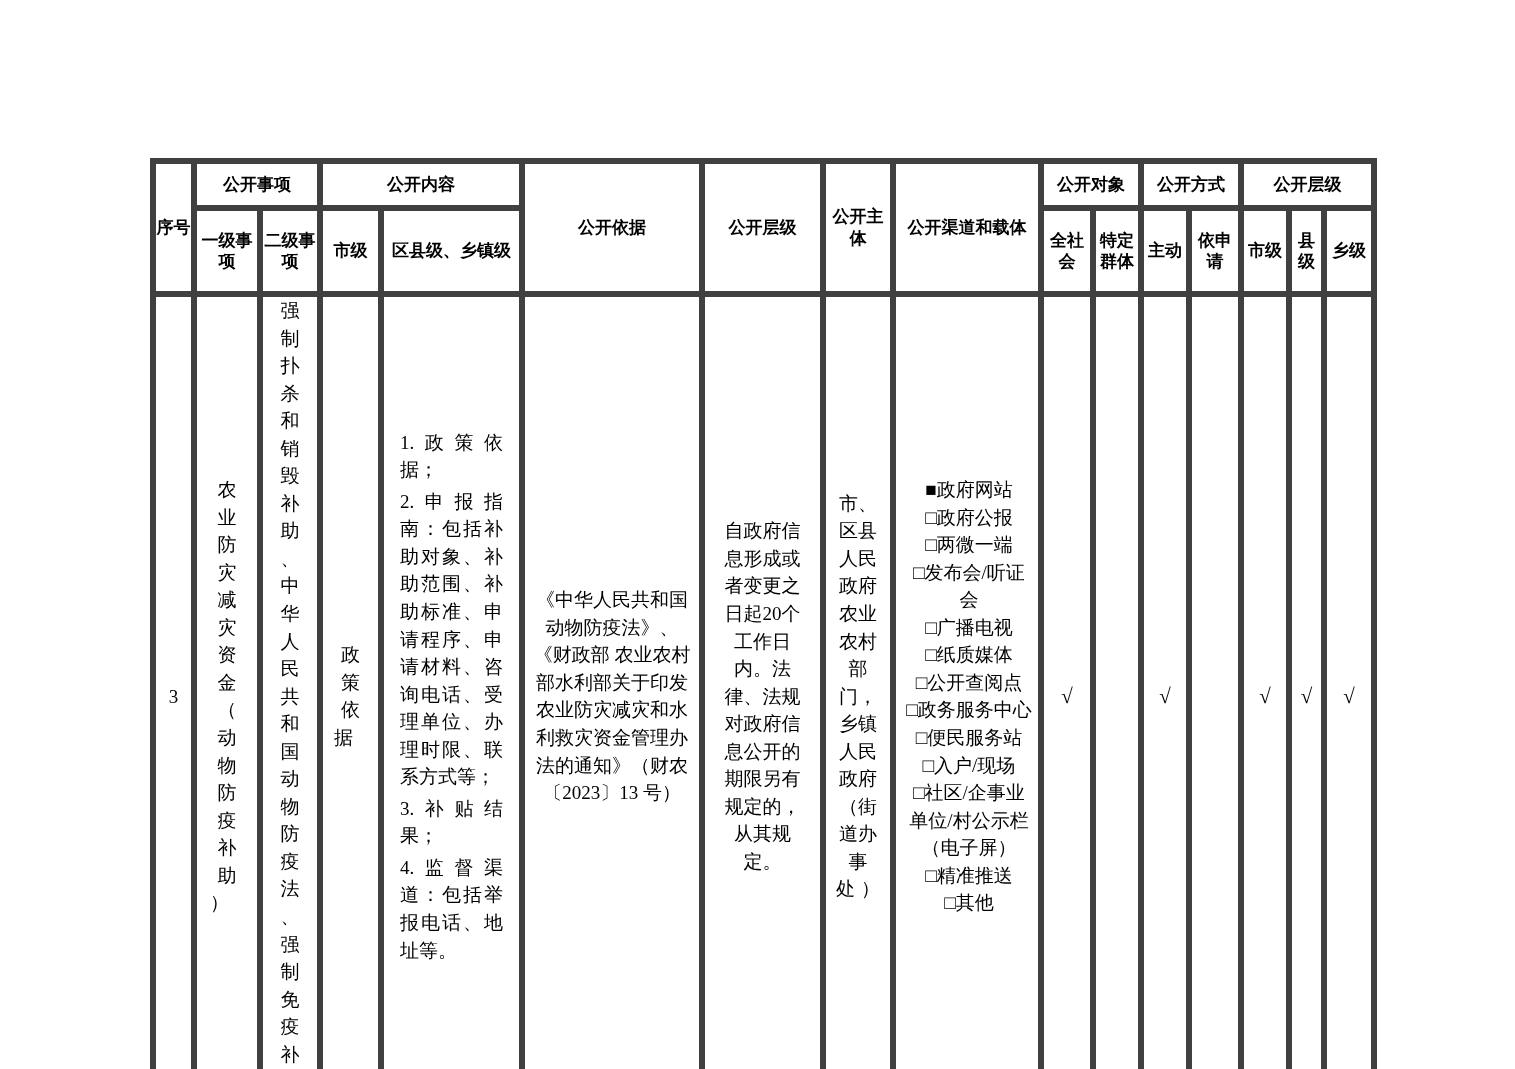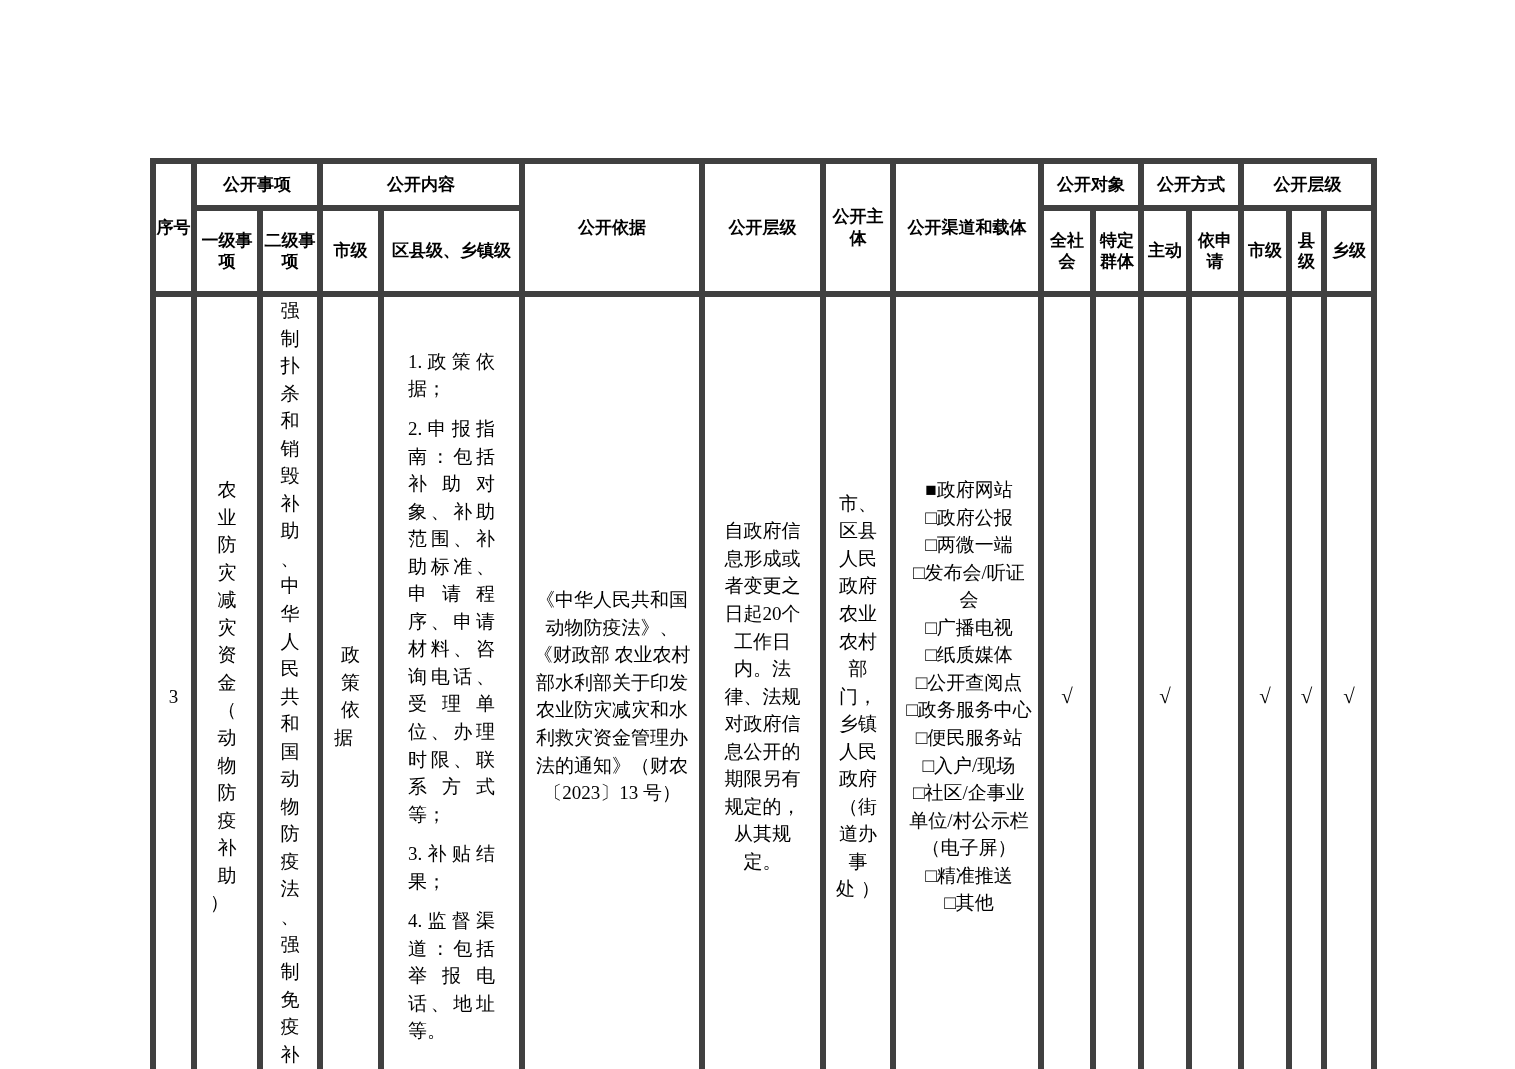--- a/index.html
+++ b/index.html
@@ -61,21 +61,21 @@
   .h-township  { padding: 0 15px; }
 
   
   .dist { text-align: justify; text-align-last: justify; }
   .cj   { text-align: justify; text-align-last: center; }
   td.c-serial { font-size: 19px; }
   td.c-lvl1  { padding: 0 13px; }
   td.c-lvl2  { padding: 0 10px; }
   td.c-cityc { padding: 0 11px; }
   td.c-distc { padding: 0 12px; text-align: justify; text-align-last: left; }
-  td.c-distc p { margin: 12px; font-family: Liberation Serif, serif; }
+  td.c-distc p { margin: 4px; font-family: Liberation Serif, serif; }
   td.c-basis { padding: 0 4px; }
   td.c-timel { padding: 0 12px; }
   td.c-subj  { padding: 13px 10px; text-align: center; }
   td.c-chan  { padding: 0 5px 0 9px; text-align: left; }
   td.c-chan .channel { text-align: center; }
   td.c-mark  { font-size: 21px; }
   .cb { display: inline; }
 </style>
 </head>
 <body>

